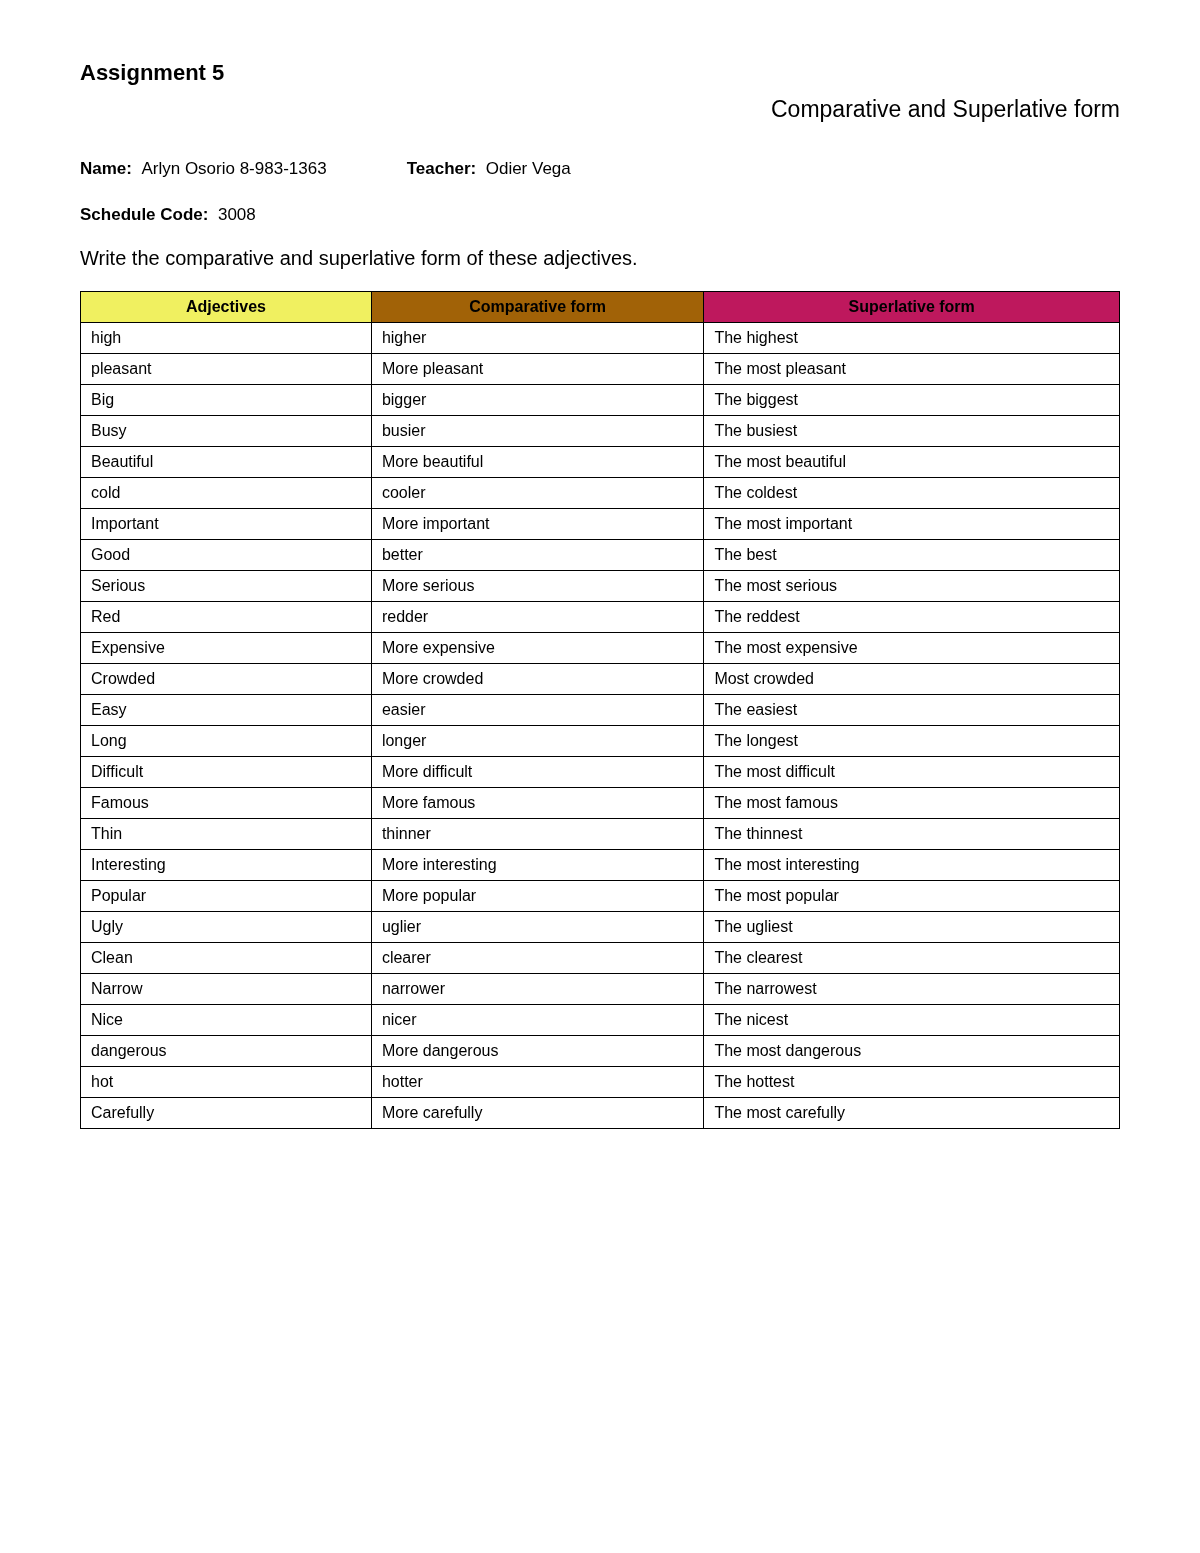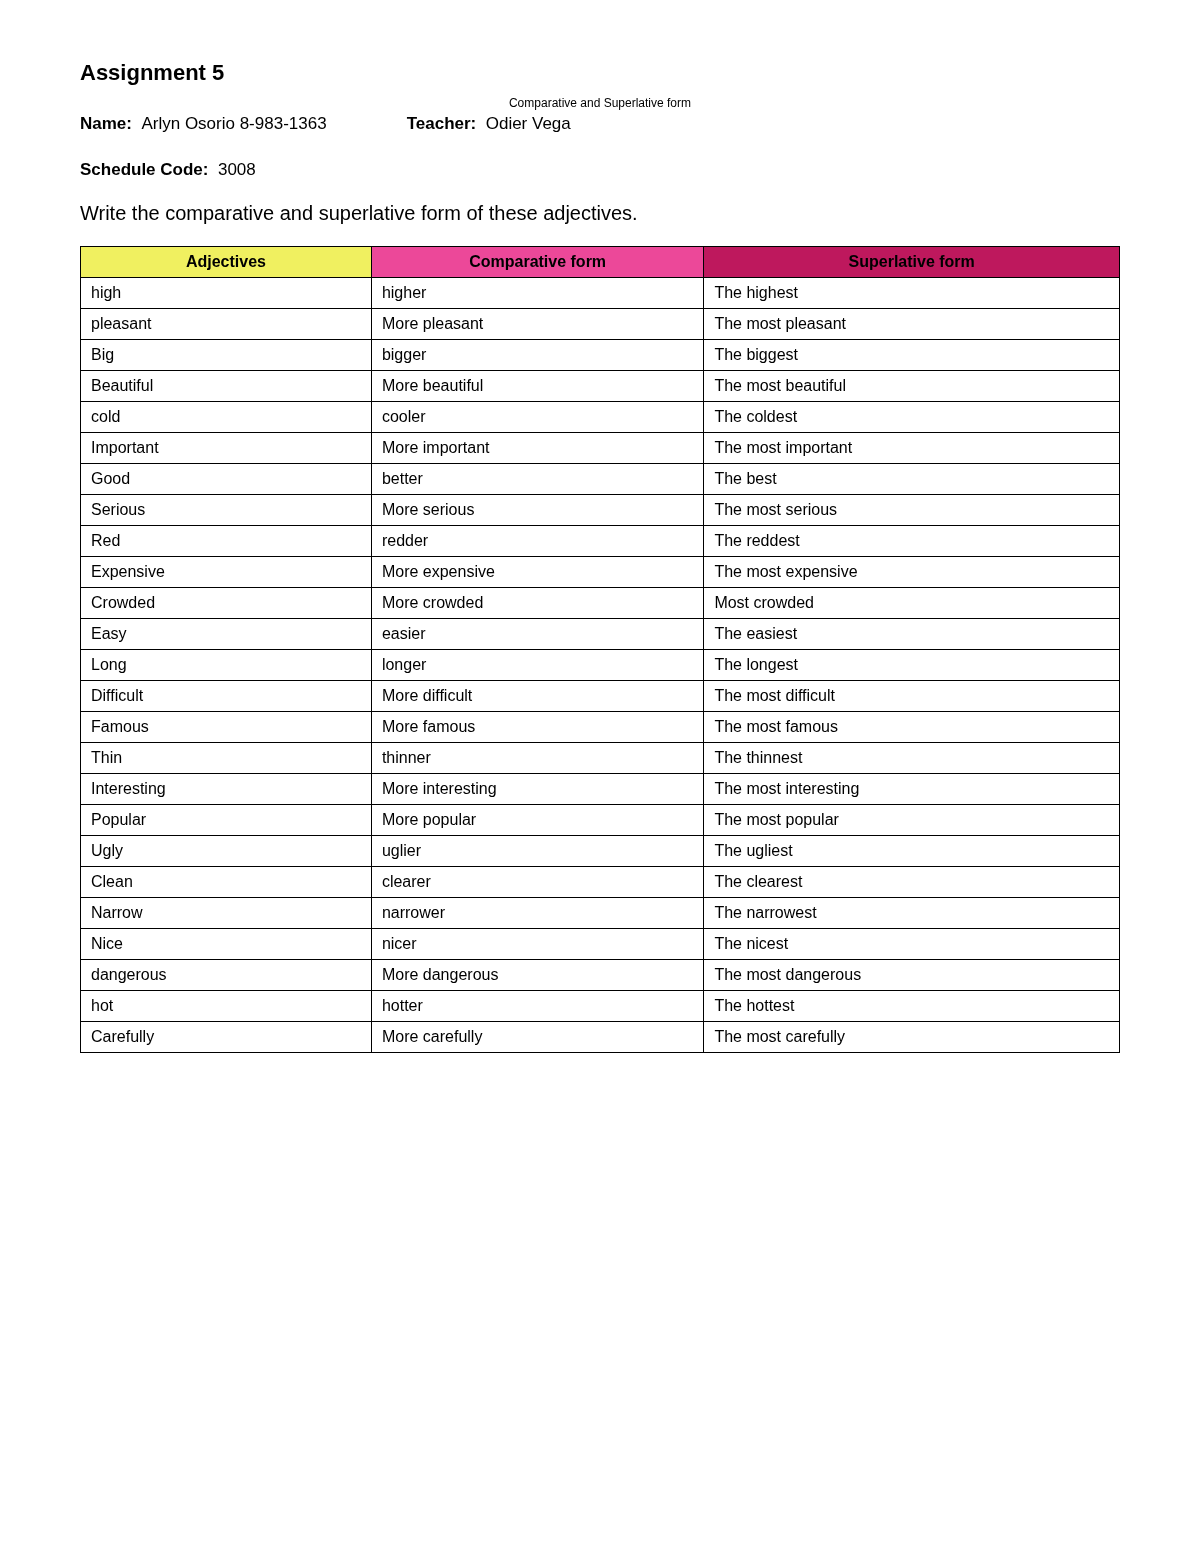--- a/index.html
+++ b/index.html
@@ -19,23 +19,23 @@
     }
 
     .page-title {
       text-align: left;
       font-weight: bold;
       font-size: 22px;
       margin-bottom: 10px;
     }
 
     .subtitle {
-      text-align: center;
-      font-size: 12px;
-      margin-bottom: 4px;
+      text-align: right;
+      font-size: 23px;
+      margin-bottom: 36px;
     }
 
     .meta-row {
       display: flex;
       gap: 80px;
       margin-bottom: 26px;
       font-size: 17px;
     }
 
     .meta-row .label {
@@ -86,21 +86,21 @@
       background-color: #f0a8f0;
       font-weight: bold;
       width: 40%;
     }
 
     .header-adj {
       background-color: #f0f060;
     }
 
     .header-comp {
-      background-color: #ec4899;
+      background-color: #a16207;
     }
 
     .header-sup {
       background-color: #be185d;
     }
 
     tbody tr td {
       background-color: #ffffff;
     }
   </style>
@@ -147,20 +147,25 @@
         <td>pleasant</td>
         <td>More pleasant</td>
         <td>The most pleasant</td>
       </tr>
       <tr>
         <td>Big</td>
         <td>bigger</td>
         <td>The biggest</td>
       </tr>
       <tr>
+        <td>Busy</td>
+        <td>busier</td>
+        <td>The busiest</td>
+      </tr>
+      <tr>
         <td>Beautiful</td>
         <td>More beautiful</td>
         <td>The most beautiful</td>
       </tr>
       <tr>
         <td>cold</td>
         <td>cooler</td>
         <td>The coldest</td>
       </tr>
       <tr>

